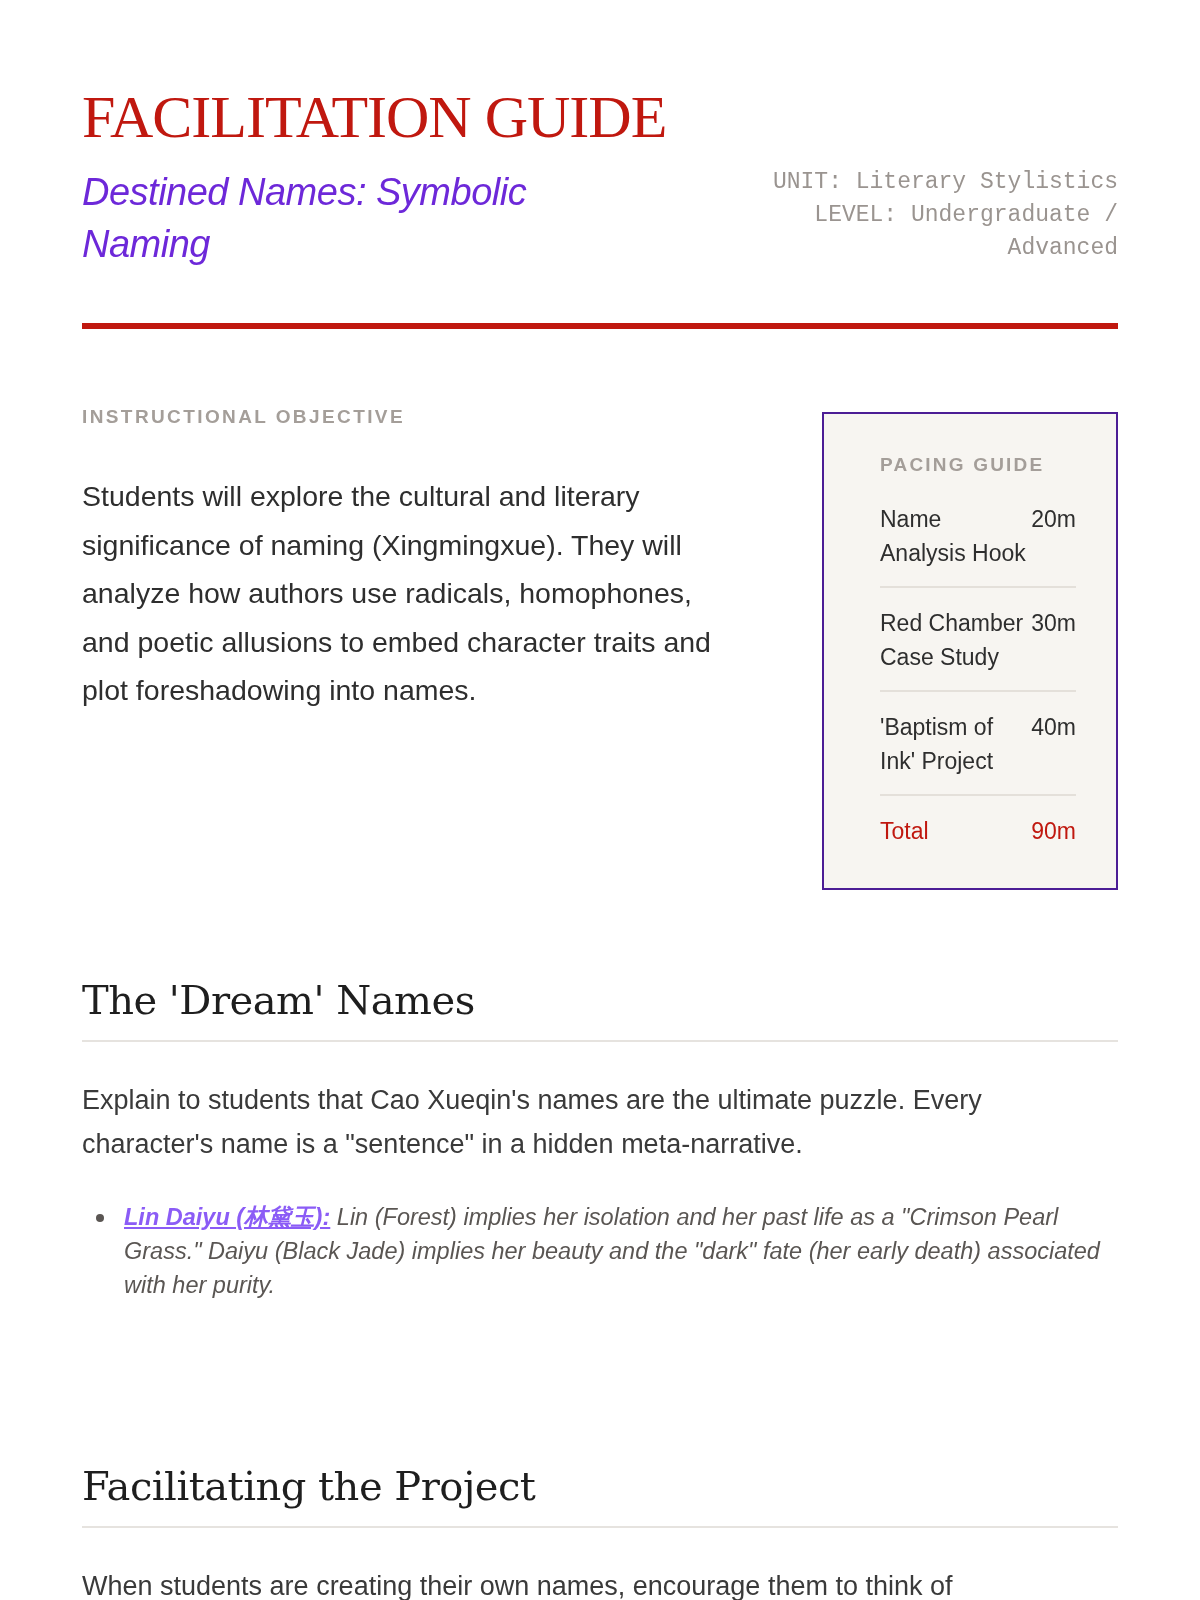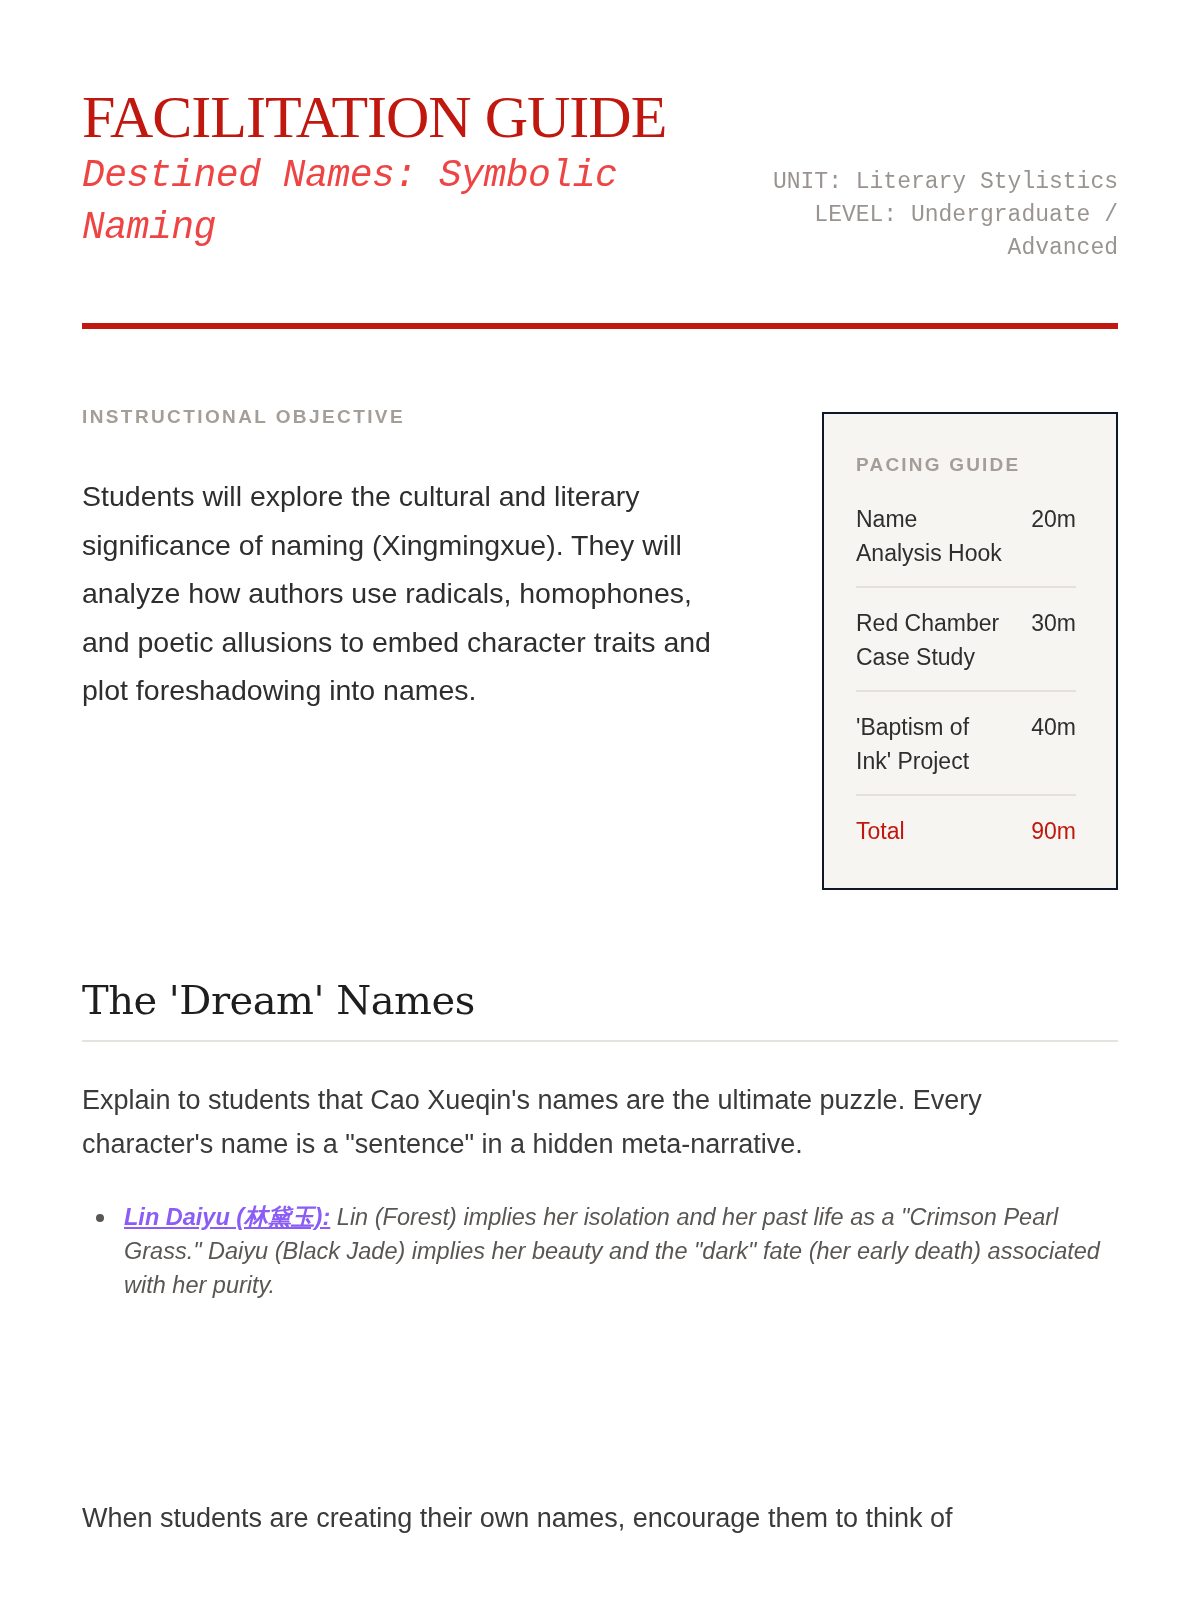--- a/index.html
+++ b/index.html
@@ -3,30 +3,30 @@
 <meta charset="utf-8">
 <style>
   * { box-sizing: border-box; margin: 0; padding: 0; }
   html, body { width: 1200px; height: 1600px; overflow: hidden; background: #ffffff; }
   body { font-family: "Liberation Sans", "DejaVu Sans", sans-serif; color: #2b2b2b; }
   .page { position: relative; width: 1200px; height: 1600px; padding: 0 82px 0 82px; }
 
   
   .header { position: relative; padding-top: 84px; height: 330px; }
   .title { font-family: "Liberation Serif", "DejaVu Serif", serif; color: #c0180f; font-size: 60px; font-weight: 400; letter-spacing: -1px; line-height: 66px; }
-  .subtitle { font-family: Liberation Mono, monospace; font-style: italic; color: #ef4444; font-size: 38px; line-height: 52px; width: 560px; margin-top: 0; letter-spacing: -0.5px; }
+  .subtitle { font-family: Liberation Sans, sans-serif; font-style: italic; color: #6d28d9; font-size: 38px; line-height: 52px; width: 560px; margin-top: 16px; letter-spacing: -0.5px; }
   .meta { position: absolute; right: 0; top: 166px; width: 380px; text-align: right; font-family: "Liberation Mono", "DejaVu Sans Mono", monospace; font-size: 23px; line-height: 33px; color: #9a9490; }
   .rule { position: absolute; left: 0; right: 0; top: 323px; height: 6px; background: #c0180f; }
 
   
   .obj-row { position: relative; height: 560px; }
   .obj-label { position: absolute; left: 0; top: 76px; font-size: 19px; font-weight: 700; letter-spacing: 2.4px; color: #a49e99; }
   .obj-text { position: absolute; left: 0; top: 142px; width: 640px; font-size: 28.5px; line-height: 48.5px; color: #2e2e2e; }
 
-  .pacing { position: absolute; right: 0; top: 82px; width: 296px; height: 478px; background: #f7f5f1; border: 2px solid #0f172a; padding: 40px 40px 0 32px; }
+  .pacing { position: absolute; right: 0; top: 82px; width: 296px; height: 478px; background: #f7f5f1; border: 2px solid #4c1d95; padding: 40px 40px 0 56px; }
   .pacing-title { font-size: 19px; font-weight: 700; letter-spacing: 2.2px; color: #a49e99; margin-bottom: 26px; }
   .pace-row { display: flex; justify-content: space-between; font-size: 23px; line-height: 34px; color: #2e2e2e; padding-bottom: 16px; margin-bottom: 18px; border-bottom: 2px solid #e4e0da; }
   .pace-row .name { width: 150px; }
   .pace-row .dur { text-align: right; }
   .pace-row.total { border-bottom: none; color: #c0180f; }
 
   
   .section-h { font-family: "DejaVu Serif", "Liberation Serif", serif; font-weight: 400; font-size: 40px; color: #1e1e1e; line-height: 52px; padding-bottom: 14px; border-bottom: 2px solid #e6e3df; letter-spacing: -0.5px; }
   .sec1 { position: absolute; left: 82px; right: 82px; top: 974px; }
   .sec2 { position: absolute; left: 82px; right: 82px; top: 1460px; }
@@ -79,15 +79,16 @@
     <h2 class="section-h">The 'Dream' Names</h2>
     <p class="para">Explain to students that Cao Xueqin's names are the ultimate puzzle. Every character's name is a "sentence" in a hidden meta-narrative.</p>
     <ul class="names">
       <li>
         <span class="term">Lin Daiyu (林黛玉):</span><span> Lin (Forest) implies her isolation and her past life as a "Crimson Pearl Grass." Daiyu (Black Jade) implies her beauty and the "dark" fate (her early death) associated with her purity.</span>
       </li>
     </ul>
   </section>
 
   <section class="sec2">
+    <h2 class="section-h">Facilitating the Project</h2>
     <p class="para">When students are creating their own names, encourage them to think of</p>
   </section>
 </div>
 
 </body></html>

